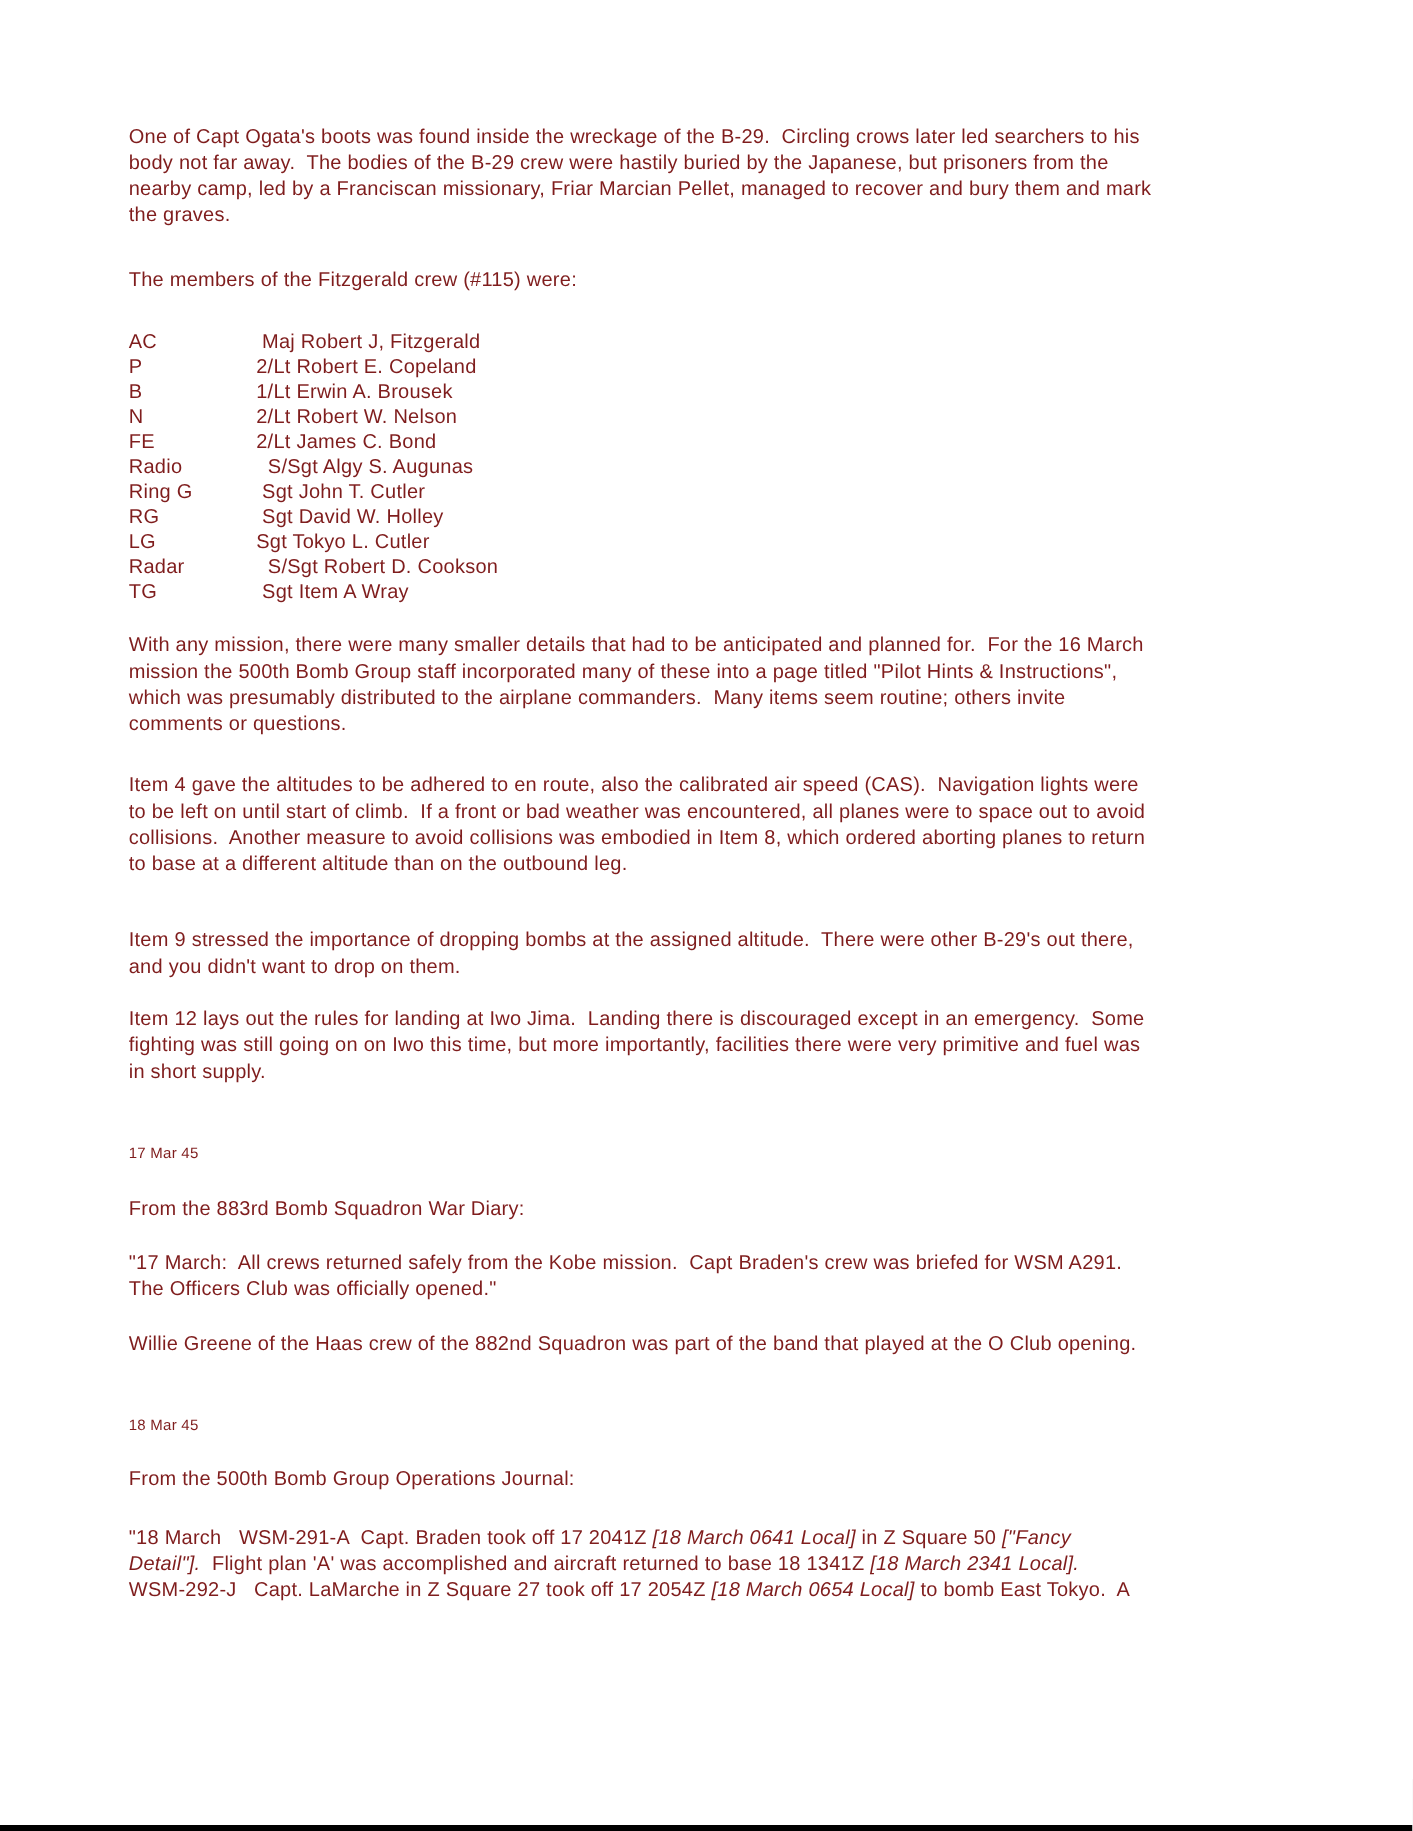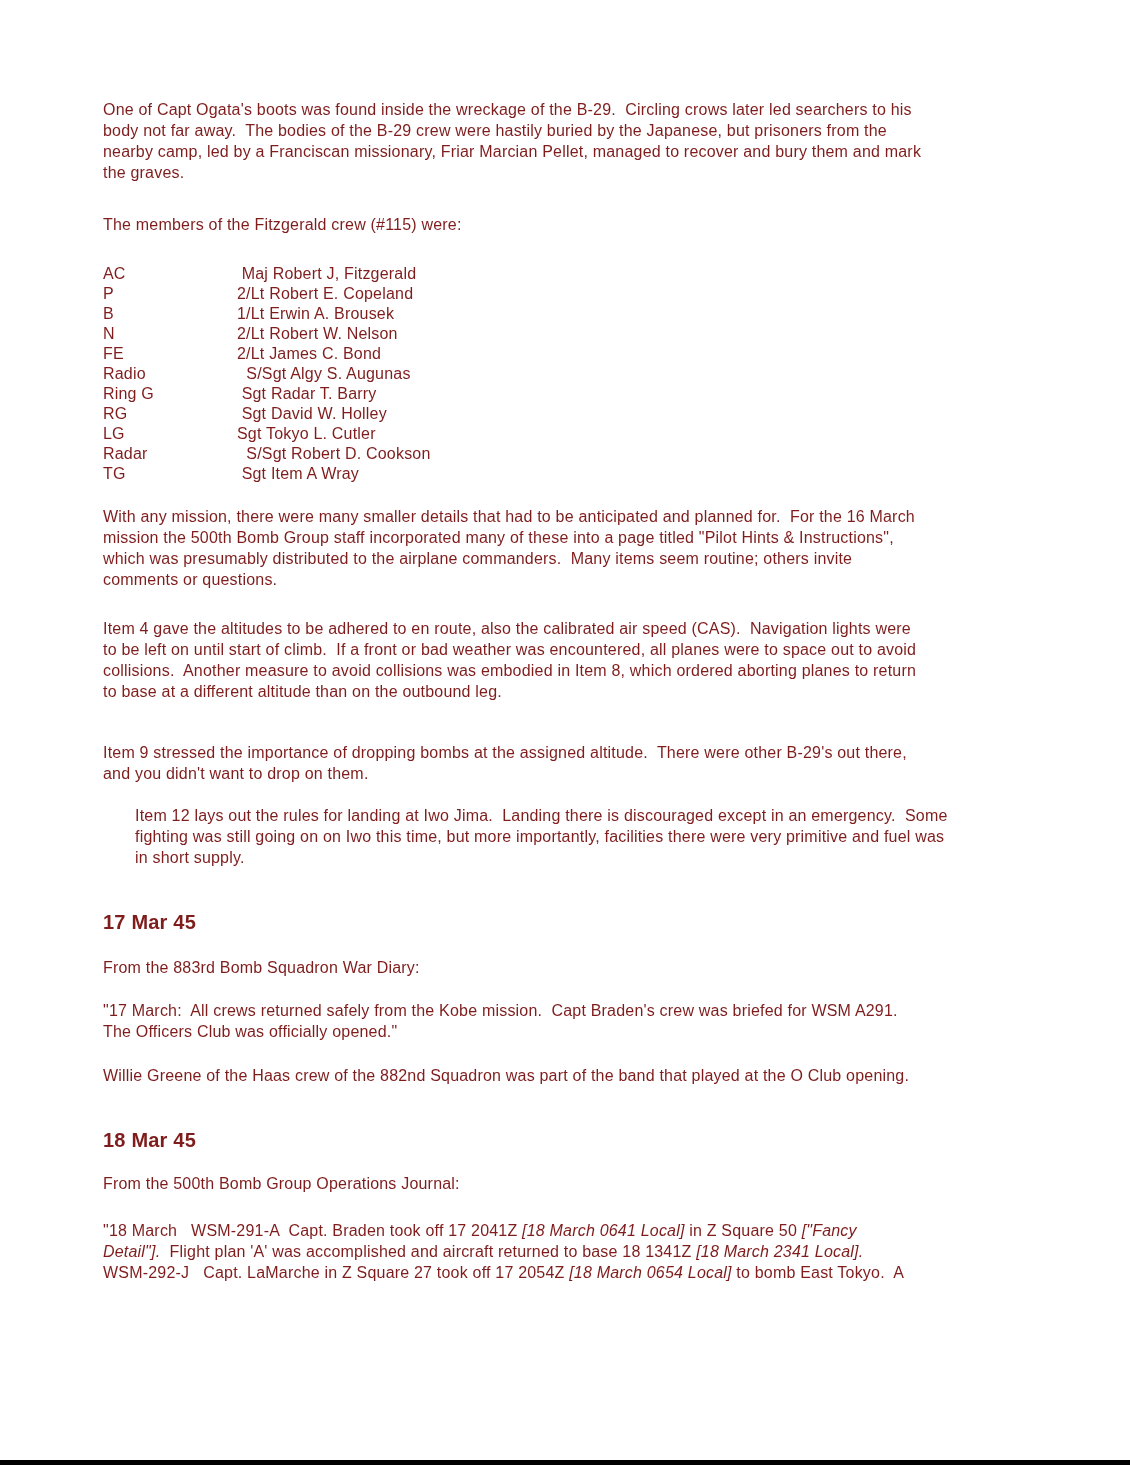--- a/index.html
+++ b/index.html
@@ -26,43 +26,42 @@
   }
   .para {
     white-space: pre-wrap;
     margin: 0;
   }
   .para em { font-style: italic; }
   .crew-list { margin: 0; }
   .crew-row {
     display: flex;
     line-height: 20px;
-    gap: 32px;
   }
   .crew-pos {
     flex: 0 0 102px;
     white-space: pre;
   }
   .crew-name {
     white-space: pre;
   }
   .date-heading {
-    font-weight: bold;
+    font-weight: normal;
     margin: 0;
-    font-size: 20px;
+    font-size: 12px;
     line-height: 21px;
   }
   
   .m-crew-intro   { margin-top: 31px; }
   .m-crew-list    { margin-top: 29px; }
   .m-tech-heading { margin-top: 52px; }
   .m-tech-para    { margin-top: 22px; }
   .m-item4        { margin-top: 28px; }
   .m-item9        { margin-top: 40px; }
-  .m-item12       { margin-top: 21px; margin-left: 32px; }
+  .m-item12       { margin-top: 21px; }
   .m-h17          { margin-top: 44px; }
   .m-src883       { margin-top: 24px; }
   .m-quote17      { margin-top: 22px; }
   .m-willie       { margin-top: 23px; }
   .m-h18          { margin-top: 44px; }
   .m-src500       { margin-top: 22px; }
   .m-entry18      { margin-top: 26px; }
   .bottom-scan-bar {
     position: absolute;
     left: 0;
@@ -105,21 +104,21 @@
       <div class="crew-row">
         <span class="crew-pos">FE</span>
           <span class="crew-name">2/Lt James C. Bond</span>
       </div>
       <div class="crew-row">
         <span class="crew-pos">Radio</span>
           <span class="crew-name">  S/Sgt Algy S. Augunas</span>
       </div>
       <div class="crew-row">
         <span class="crew-pos">Ring G</span>
-          <span class="crew-name"> Sgt Radar T. Barry</span>
+          <span class="crew-name"> Sgt John T. Cutler</span>
       </div>
       <div class="crew-row">
         <span class="crew-pos">RG</span>
           <span class="crew-name"> Sgt David W. Holley</span>
       </div>
       <div class="crew-row">
         <span class="crew-pos">LG</span>
           <span class="crew-name">Sgt Tokyo L. Cutler</span>
       </div>
       <div class="crew-row">

